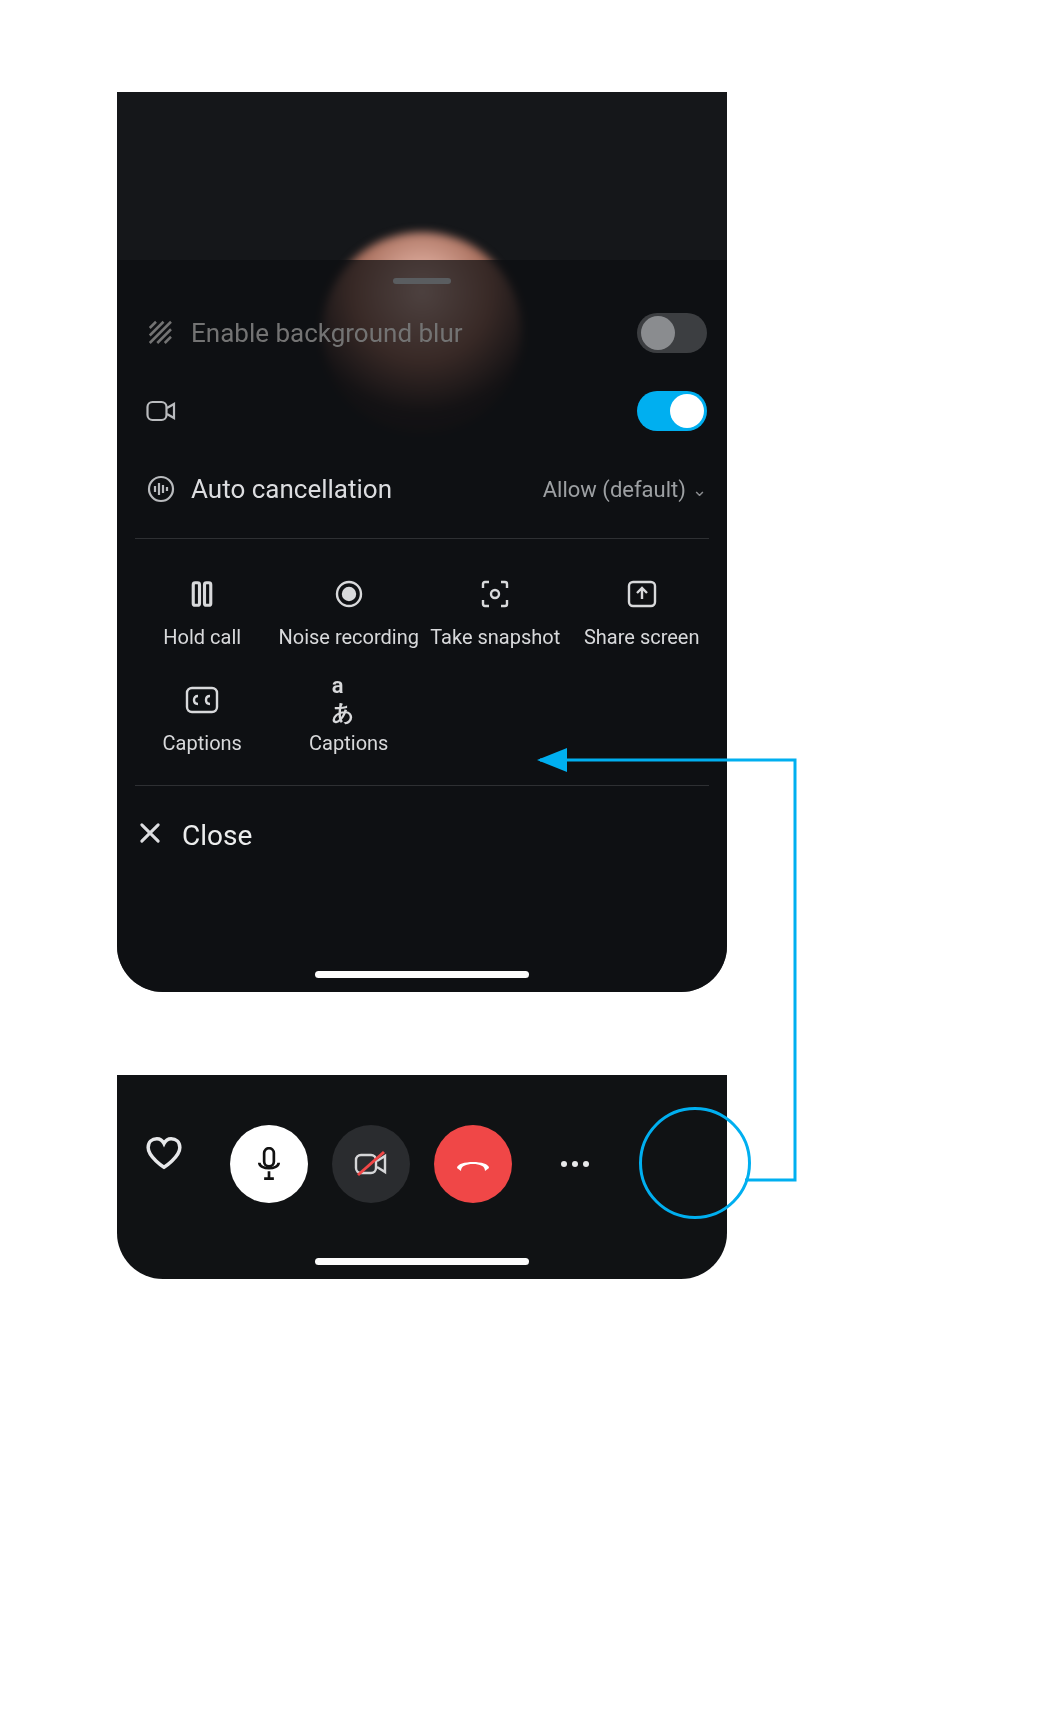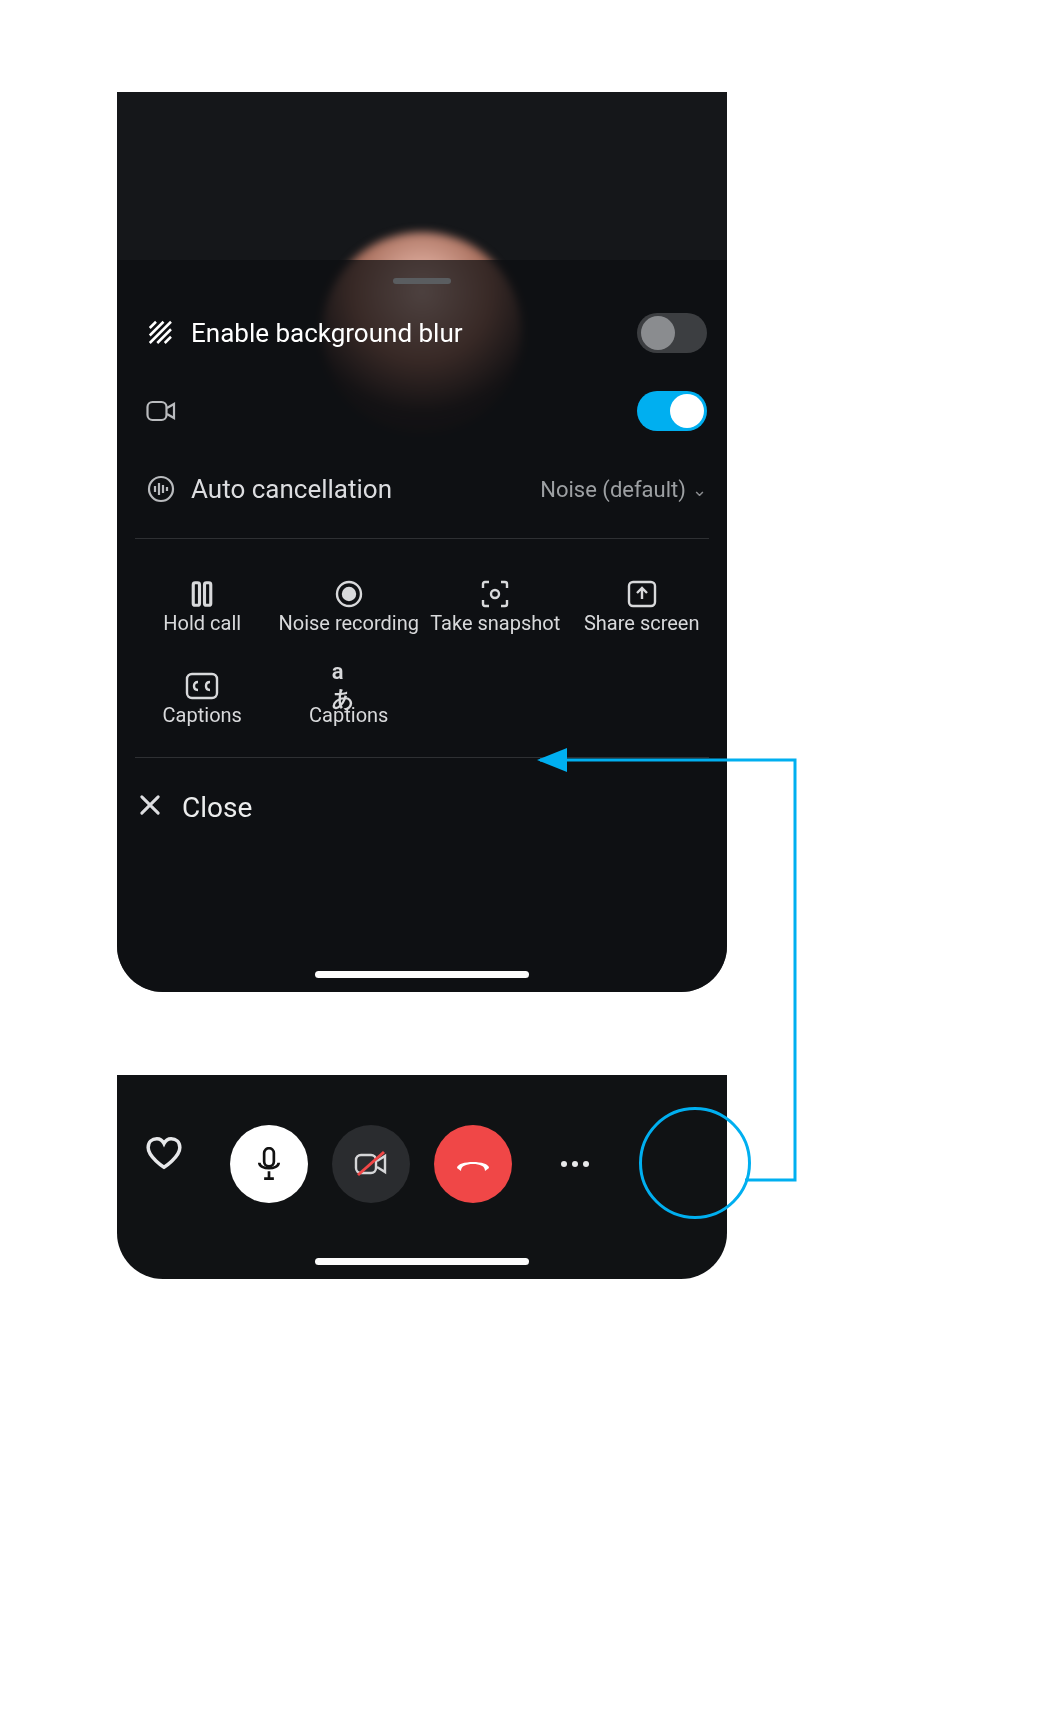--- a/index.html
+++ b/index.html
@@ -64,21 +64,21 @@
     display: flex;
     justify-content: center;
     color: #b9bbbe;
   }
   .row .label {
     font-size: 26px;
     color: #dcdde0;
     flex: 1;
     padding-left: 6px;
   }
-  .row.dim .label, .row.dim .icon-slot { color: #ffffff; }
+  .row.dim .label, .row.dim .icon-slot { color: #737373; }
   .row .right { margin-left: auto; display: flex; align-items: center; gap: 6px; }
 
   .toggle {
     width: 70px;
     height: 40px;
     border-radius: 20px;
     position: relative;
   }
   .toggle .knob {
     position: absolute;
@@ -105,20 +105,21 @@
   .grid {
     display: grid;
     grid-template-columns: repeat(4, 1fr);
     row-gap: 34px;
     padding: 28px 12px 20px 12px;
   }
   .grid-item {
     display: flex;
     flex-direction: column;
     align-items: center;
+    gap: 14px;
     color: #d8d9db;
   }
   .grid-item .gi-label {
     font-size: 20px;
     text-align: center;
     white-space: nowrap;
   }
   .grid-item .gi-icon {
     width: 34px;
     height: 34px;
@@ -255,21 +256,21 @@
 
     <div class="row">
       <span class="icon-slot">
         <svg width="30" height="30" viewBox="0 0 30 30" fill="none" stroke="currentColor" stroke-width="2.2">
           <circle cx="15" cy="15" r="12"></circle>
           <path d="M9 12 V18 M13 9 V21 M17 11 V19 M21 13 V17"></path>
         </svg>
       </span>
       <span class="label">Auto cancellation</span>
       <div class="right">
-        <span class="select-text">Noise (default)</span>
+        <span class="select-text">Allow (default)</span>
         <span class="chevron">⌄</span>
       </div>
     </div>
 
     <div class="divider"></div>
 
     <div class="grid">
       <div class="grid-item">
         <span class="gi-icon">
           <svg width="30" height="30" viewBox="0 0 24 24" fill="none" stroke="currentColor" stroke-width="2.5">

